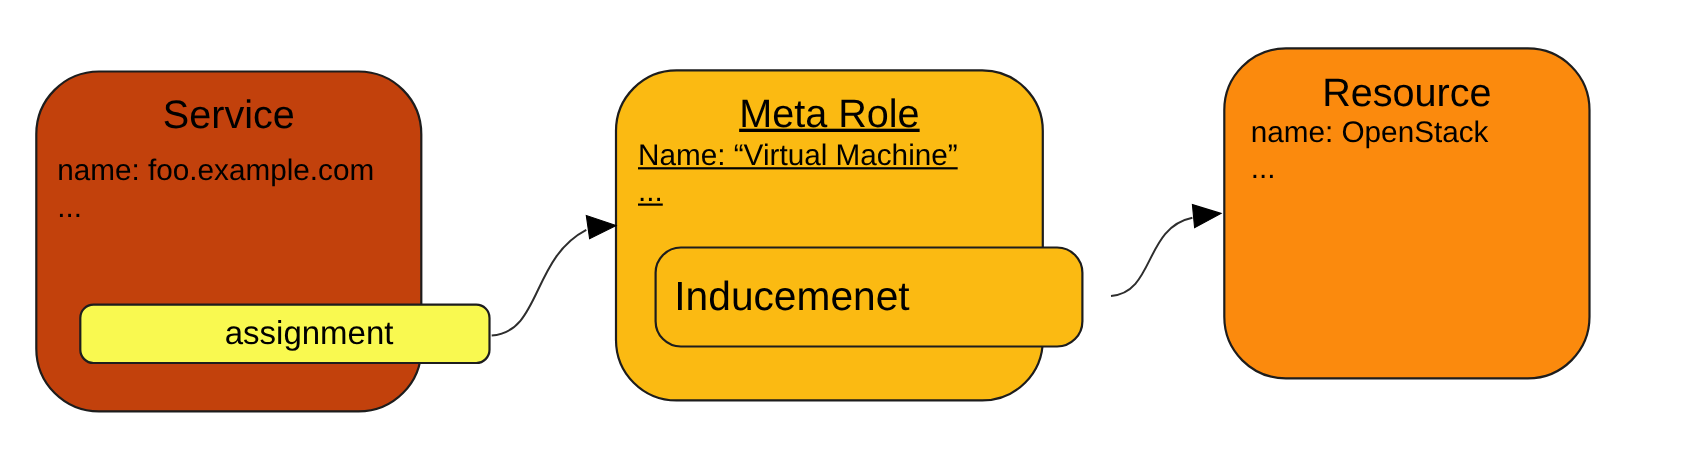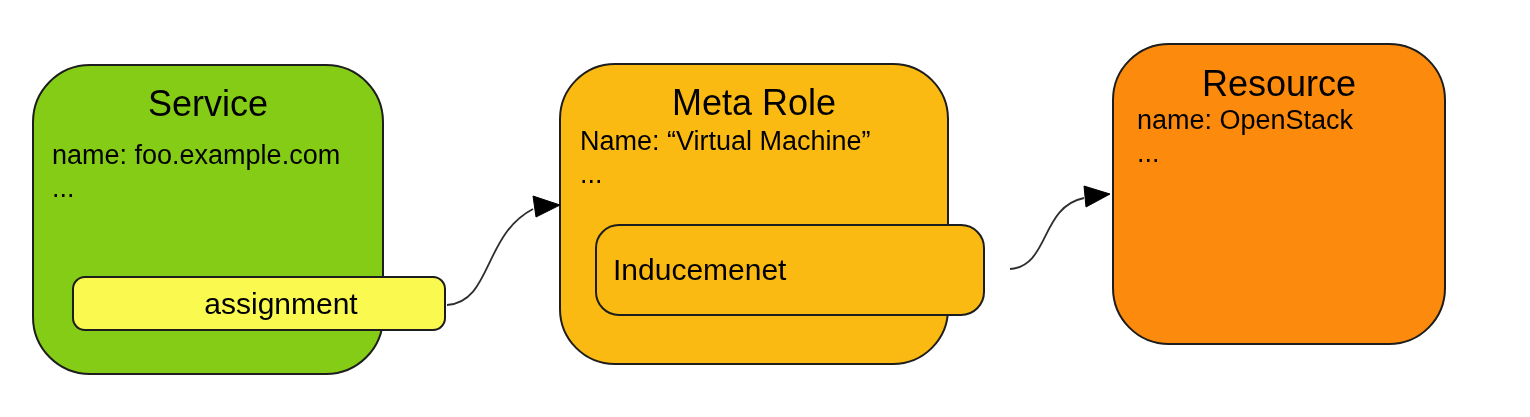--- a/index.html
+++ b/index.html
@@ -44,28 +44,29 @@
     line-height:51px;
     text-align:center;
     padding-left:44px;
   }
   
   #metarole-box{
     left:559px;top:63px;width:390px;height:302px;
     border-radius:56px;
     padding-top:18px;
     z-index:1;
+    text-decoration:underline;
   }
   #metarole-box .attrs{margin:2px 0 0 19px;}
   
   #inducement-box{
     left:595px;top:224px;width:390px;height:92px;
     border-radius:24px;
     z-index:11;
-    font-size:30px;
+    font-size:37px;
     line-height:88px;
     padding-left:16px;
     white-space:nowrap;
   }
   
   #construction-box{
     left:805px;top:238px;width:206px;height:64px;
     border-radius:16px;
     z-index:12;
     font-size:31px;
@@ -87,21 +88,21 @@
     pointer-events:none;
   }
   #connectors path{fill:none;stroke:#2e2e2e;stroke-width:1.8px;}
   #connectors polygon{fill:#000;stroke:#000;}
 </style>
 </head>
 <body>
 
 <div id="canvas">
 
-  <div class="node" id="service-box" style="background-color: #84cc16;">
+  <div class="node" id="service-box" style="background-color: #c2410c;">
     <div class="title">Service</div>
     <div class="attrs">
       <div>name: foo.example.com</div>
       <div>...</div>
     </div>
   </div>
 
   <div class="node" id="assignment-box" style="background-color: rgb(249, 249, 80);">assignment</div>
 
   <div class="node" id="metarole-box" style="background-color: rgb(251, 186, 18);">

